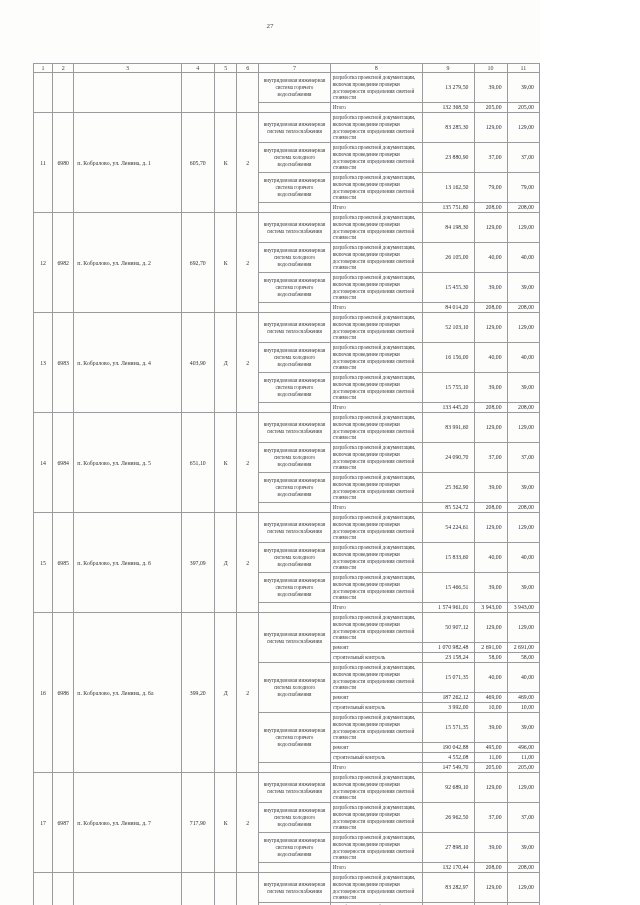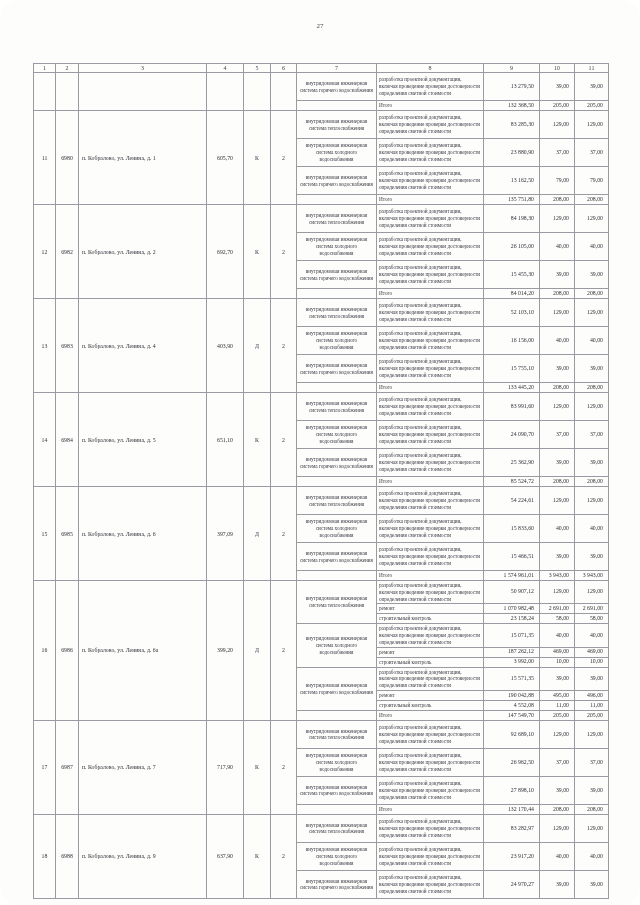--- a/index.html
+++ b/index.html
@@ -1,17 +1,17 @@
 <!DOCTYPE html>
 <html><head>
 <meta charset="utf-8">
 <style>
   html,body{margin:0;padding:0;background:#ffffff;}
-  .page{position:relative;width:640px;height:905px;background:#fdfdfc;
-        font-family:"Liberation Serif",serif;color:#34343b;overflow:hidden;border-radius:19px;}
+  .page{position:relative;width:540px;height:905px;background:#fdfdfc;
+        font-family:"Liberation Serif",serif;color:#34343b;overflow:hidden;}
   .pagenum{position:absolute;top:22px;left:0;right:0;text-align:center;
            font-size:7px;color:#4a4a52;}
   table.doc{position:absolute;top:63px;left:33px;border-collapse:collapse;
             table-layout:fixed;border:1.5px solid #5e5e66;}
   table.doc td{border:1px solid #9a9aa2;vertical-align:middle;overflow:hidden;}
   thead td{height:8px;font-size:6px;line-height:1;text-align:center;color:#45454d;
            padding:0;border-bottom:1px solid #70707a;}
   tr.tall{height:28px;}
   tr.mid{height:20px;}
   tr.short{height:10px;}

